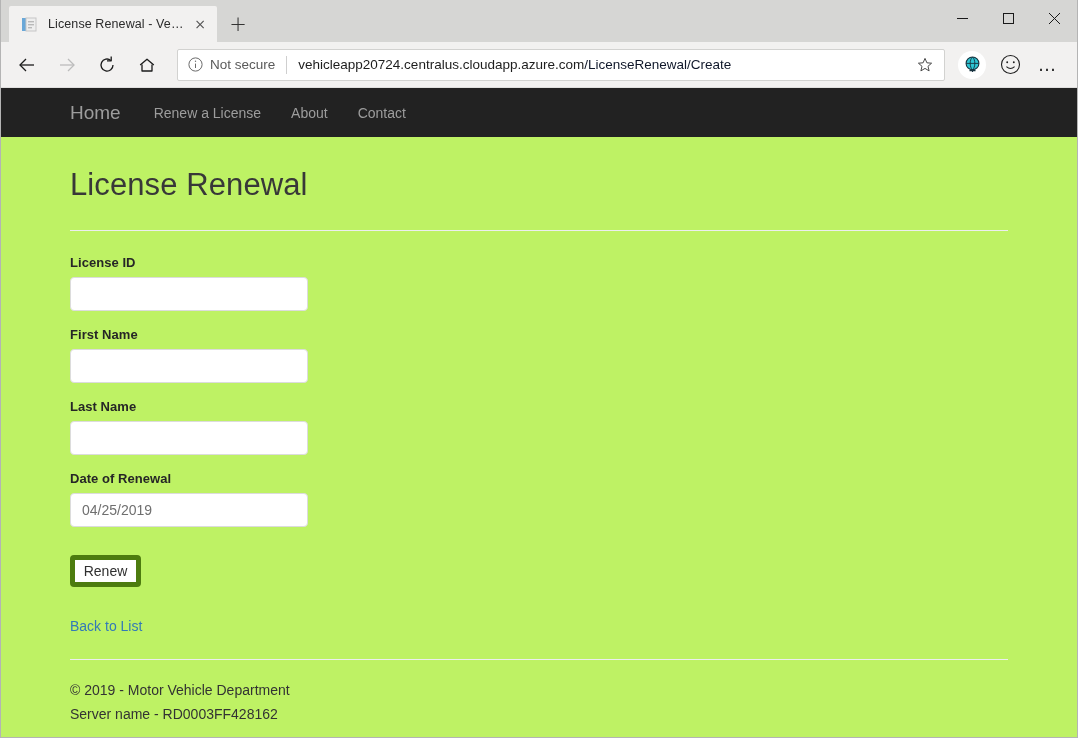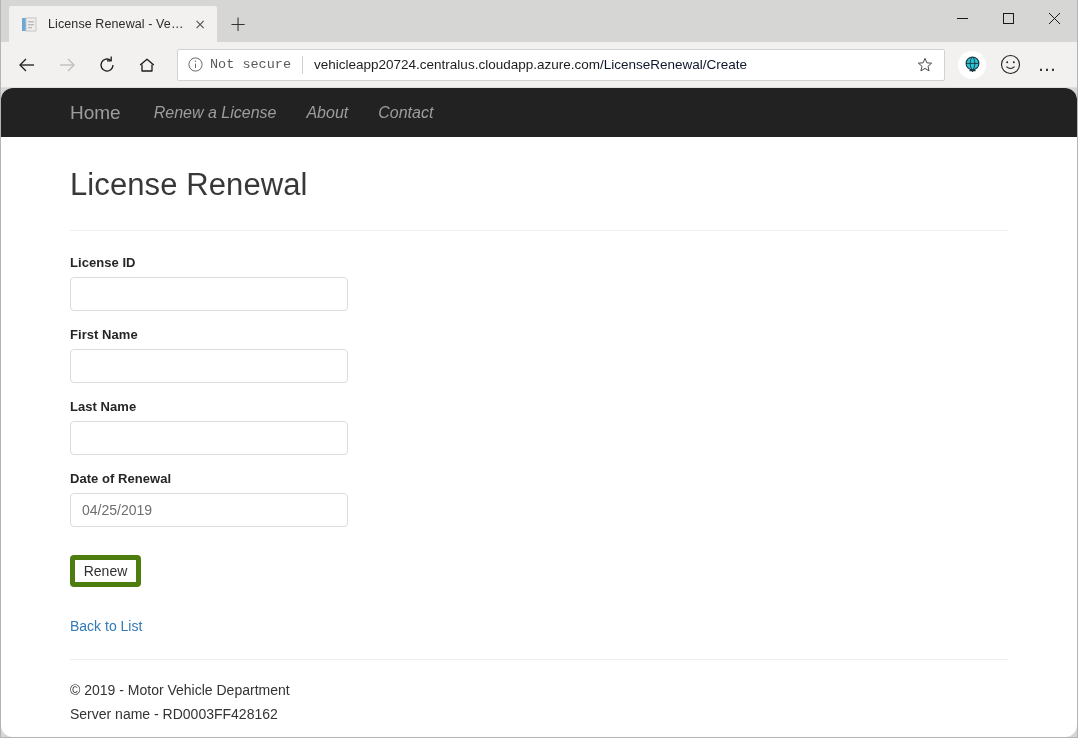--- a/index.html
+++ b/index.html
@@ -116,21 +116,20 @@
     margin: 0 8px 0 10px;
     display: flex;
     align-items: center;
     padding: 0 8px 0 10px;
     min-width: 0;
   }
   .secinfo {
     display: flex; align-items: center;
     flex: 0 0 auto;
     color: #6b6b6b;
-    font-family: Liberation Mono, monospace;
   }
   .secinfo-icon {
     width: 15px; height: 15px;
     margin-right: 7px;
   }
   .secinfo-text {
     font-size: 13.5px;
     color: #5a5a5a;
     white-space: nowrap;
   }
@@ -170,24 +169,23 @@
   }
   .dots {
     font-size: 18px; letter-spacing: 2px;
     color: #2a2a2a; line-height: 1;
     font-family: "DejaVu Sans", sans-serif;
   }
 
   
   .viewport {
     flex: 1 1 auto;
-    background: #ffffff;
+    background: #bef264;
     overflow: hidden;
     position: relative;
-    border-radius: 12px;
   }
 
   
   .site-nav {
     background: #222222;
     height: 49px;
     display: flex;
     align-items: center;
     padding-left: 69px;
   }
@@ -195,25 +193,24 @@
     font-size: 19px;
     color: #9d9d9d;
     margin-right: 33px;
     white-space: nowrap;
   }
   .nav-links {
     display: flex;
     align-items: center;
   }
   .nav-link {
-    font-size: 16px;
+    font-size: 14px;
     color: #9d9d9d;
     margin-right: 30px;
     white-space: nowrap;
-    font-style: italic;
   }
   .nav-link:last-child { margin-right: 0; }
 
   .container {
     padding: 0 69px;
   }
 
   h1.page-title {
     font-size: 31px;
     font-weight: 300;
@@ -232,21 +229,21 @@
   .form-label {
     display: block;
     font-size: 13px;
     font-weight: bold;
     color: #262626;
     margin-bottom: 7px;
     letter-spacing: 0.05px;
   }
   .form-input {
     display: block;
-    width: 278px;
+    width: 238px;
     height: 34px;
     border: 1px solid #dcdcdc;
     border-radius: 4px;
     background: #ffffff;
     font-family: "Liberation Sans", sans-serif;
     font-size: 14px;
     color: #6f6f6f;
     padding: 0 11px;
     outline: none;
   }

